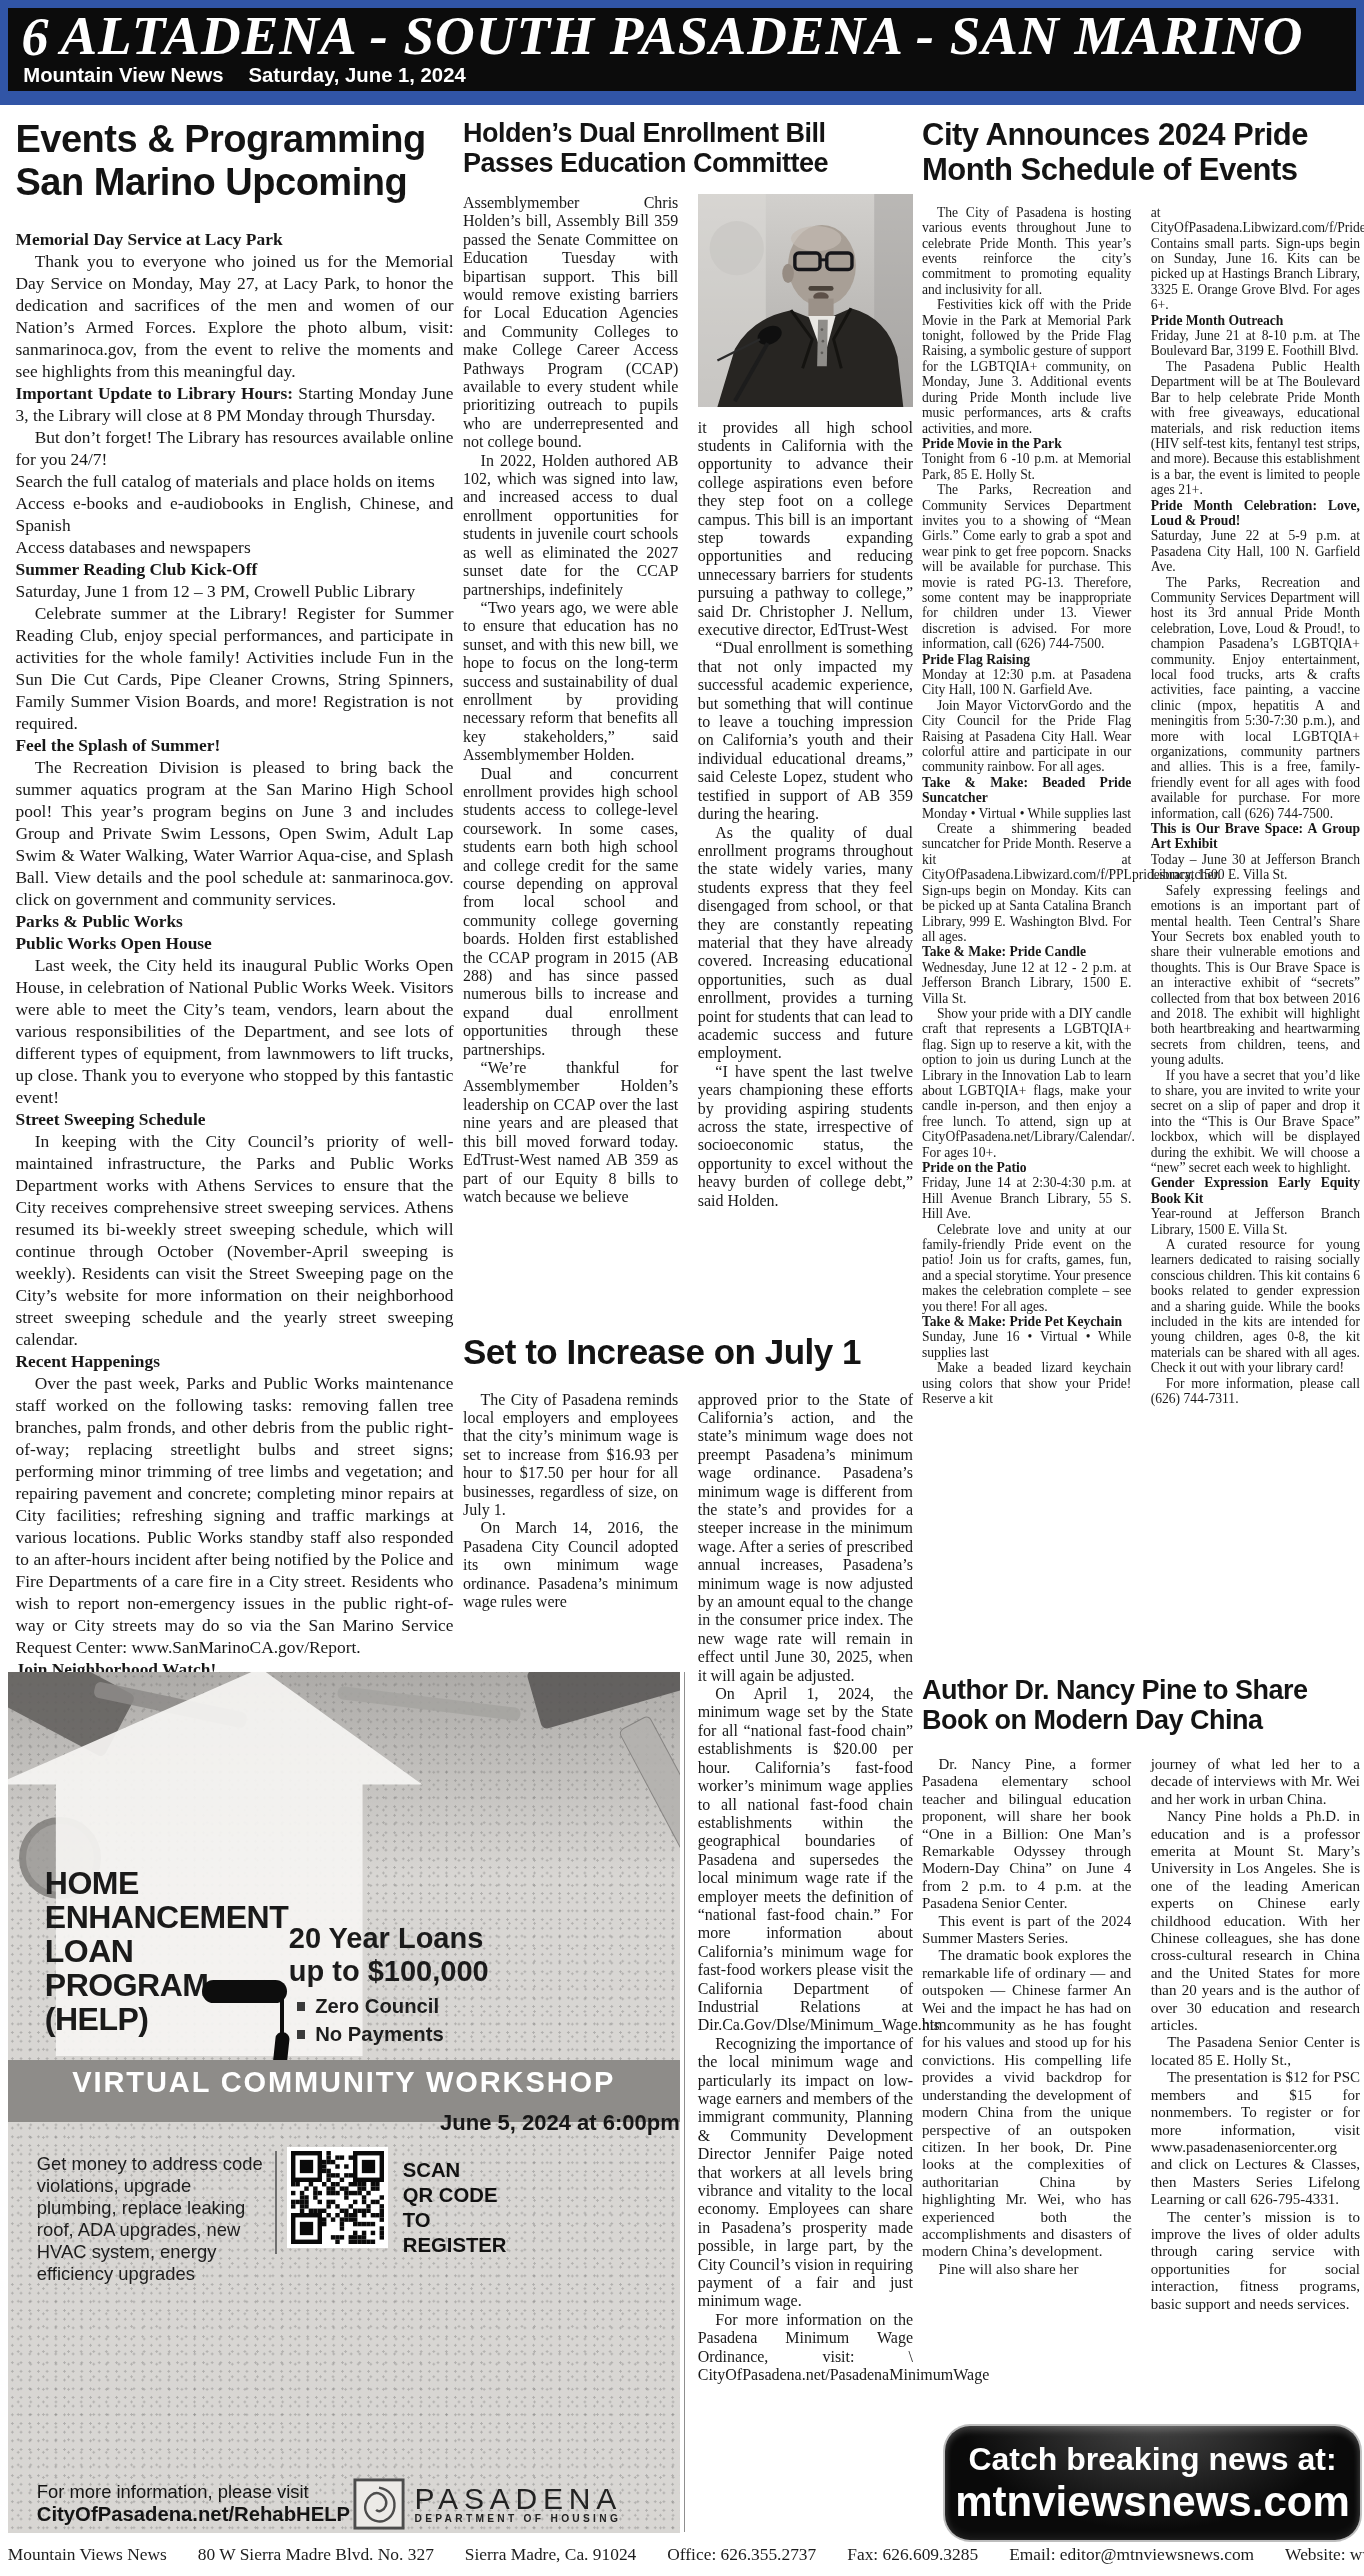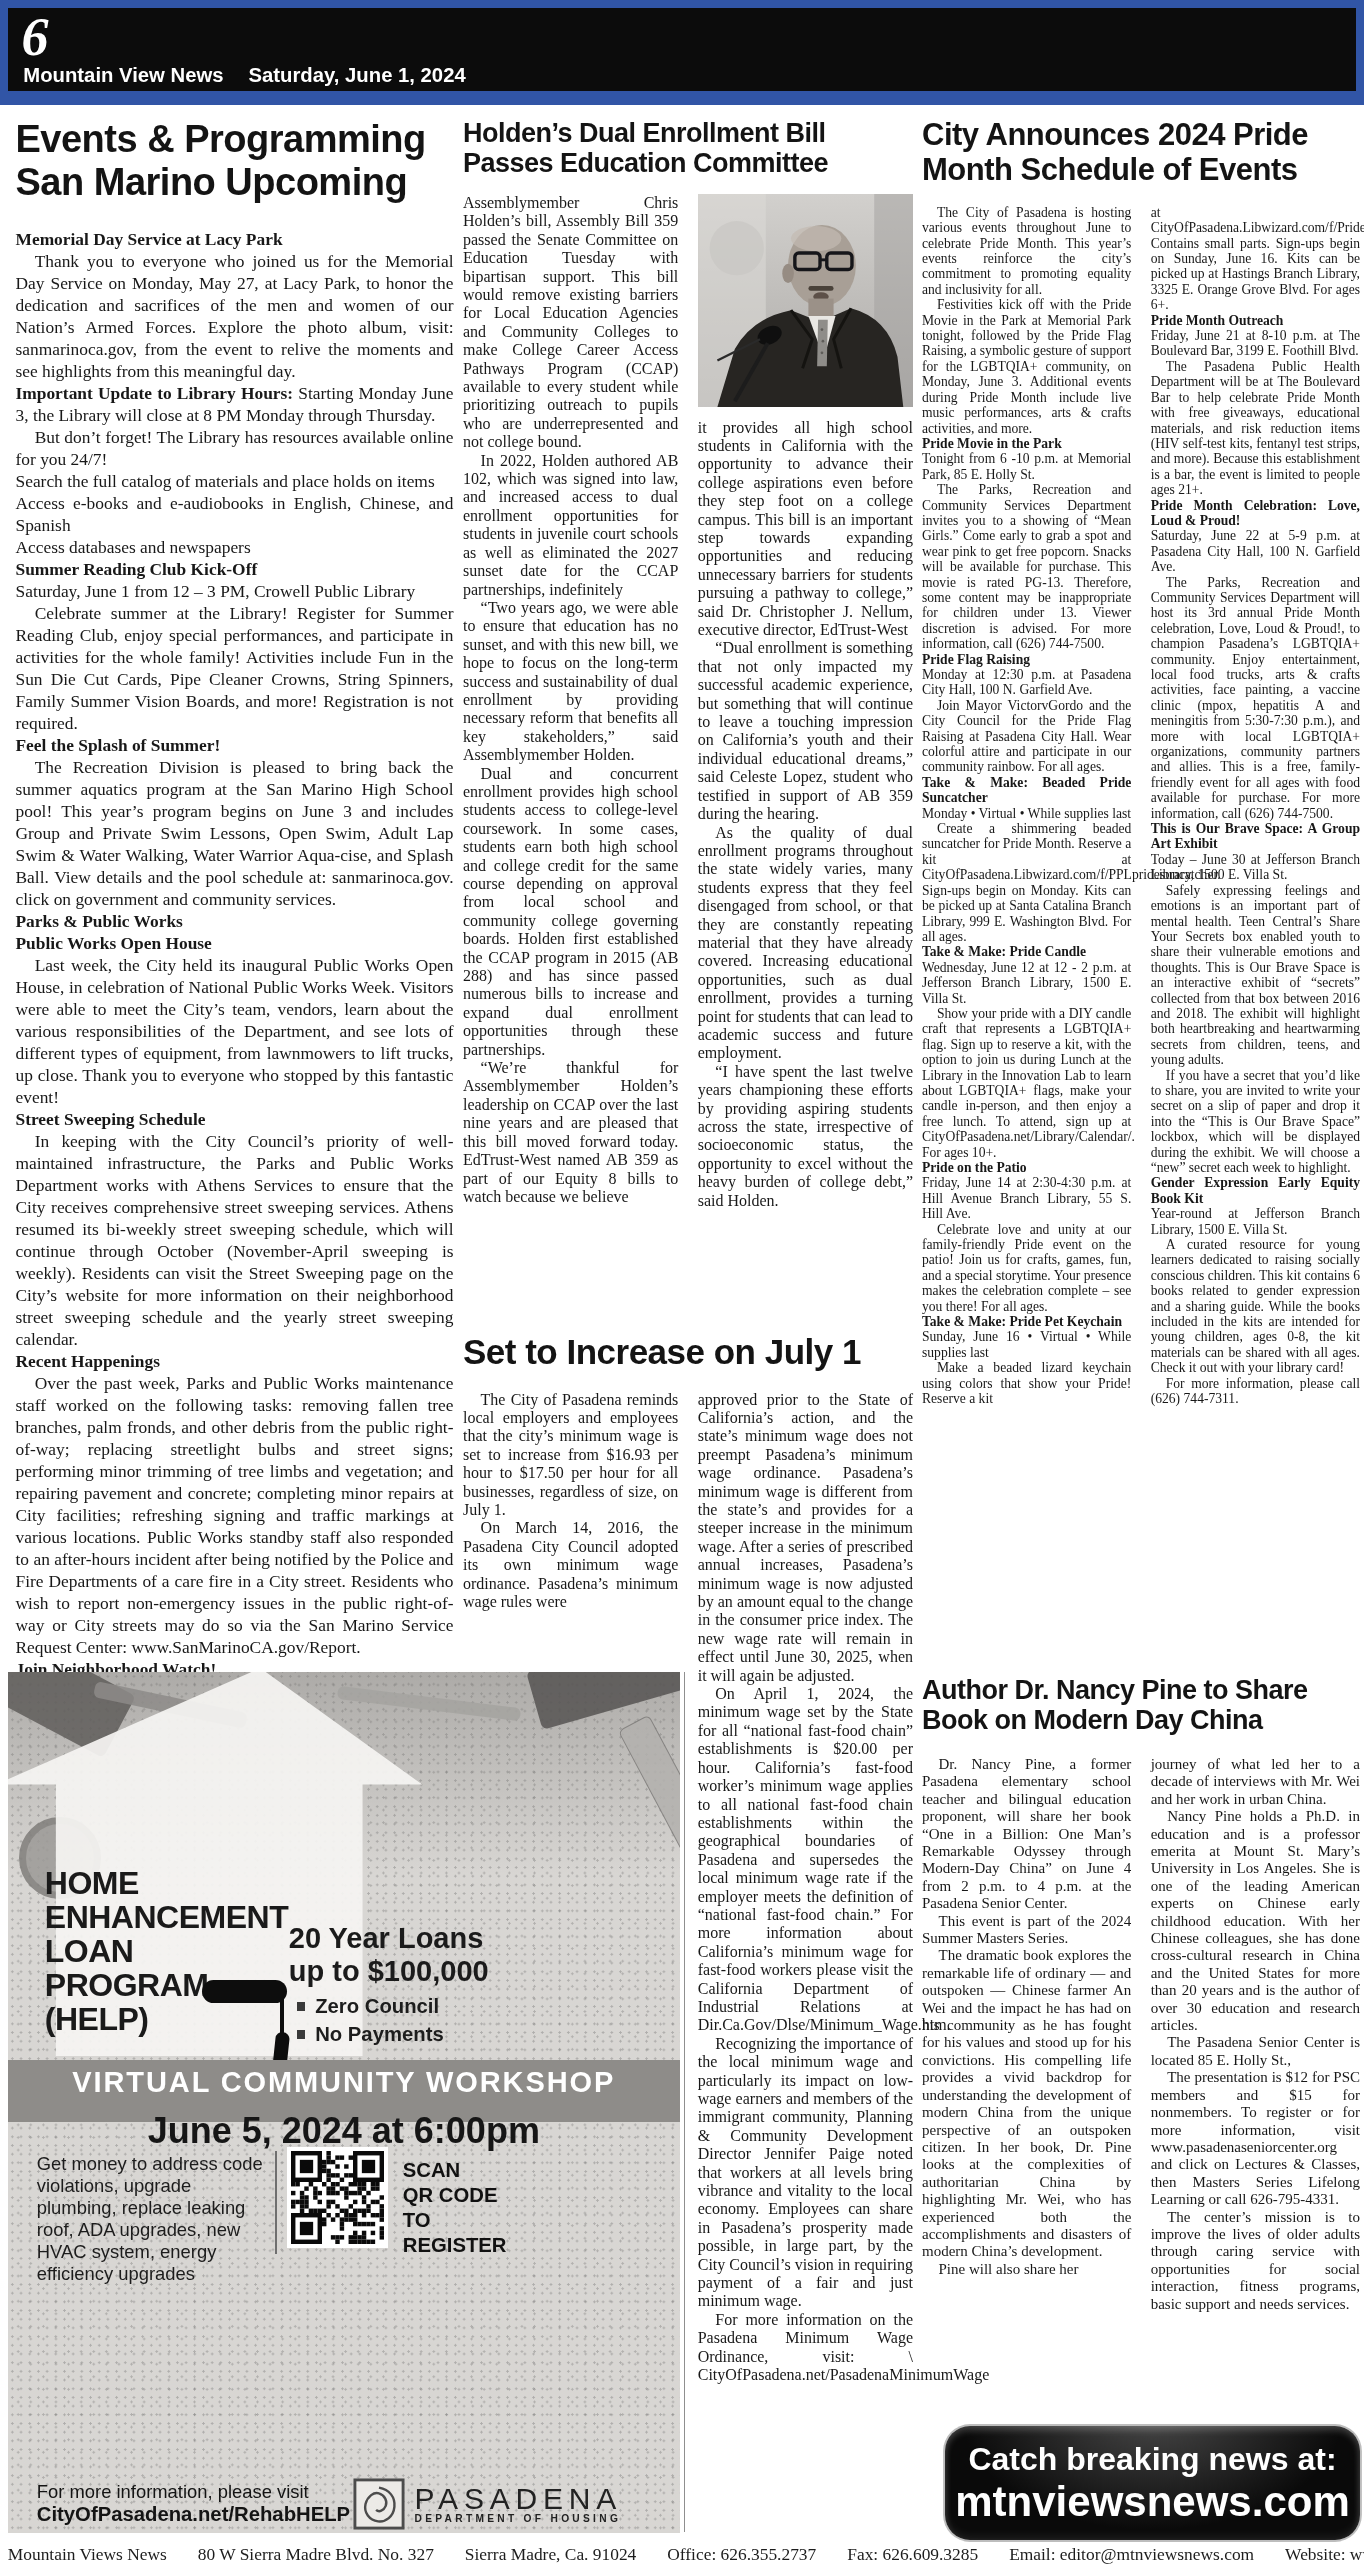--- a/index.html
+++ b/index.html
@@ -62,22 +62,22 @@
   .ad-title{position:absolute;left:37px;top:194px;color:#1a1a1a;font-weight:800;
             font-size:32px;line-height:34px;letter-spacing:-0.5px;}
   .loans{position:absolute;left:281px;top:250px;color:#1b1b1b;font-weight:800;font-size:29px;line-height:33px;}
   .bullets{position:absolute;left:289px;top:320px;font-weight:700;font-size:20.3px;line-height:28px;color:#1d1d1d;}
   .bullets .sq{display:inline-block;width:8.7px;height:8.7px;background:#3a3a3a;margin-right:9.7px;vertical-align:1.9px;}
   .roller-bar{position:absolute;left:194px;top:308px;width:85px;height:23px;background:#0d0d0d;border-radius:11.6px;}
   .roller-arm{position:absolute;left:272px;top:327px;width:3.9px;height:35px;background:#0d0d0d;}
   .roller-grip{position:absolute;left:266px;top:360px;width:13.6px;height:41px;background:#0d0d0d;border-radius:6.8px;transform:rotate(6deg);}
   .band{position:absolute;left:0;top:388px;width:100%;height:62px;background:#8e8c89;color:#fff;
         font-weight:800;font-size:29px;line-height:45px;text-align:center;letter-spacing:1.9px;}
-  .ad-date{position:absolute;left:0;top:438px;width:100%;text-align:center;color:#161616;
-           font-weight:800;font-size:36px;}
+  .ad-date{position:absolute;left:0;top:438px;width:100%;text-align:right;color:#161616;
+           font-weight:800;font-size:22px;}
   .ad-body{position:absolute;left:29px;top:481px;width:229px;font-size:18.4px;line-height:22px;color:#1c1c1c;}
   .ad-divider{position:absolute;left:267px;top:479px;width:1.9px;height:103px;background:#6f6f6f;}
   .qr{position:absolute;left:279px;top:475px;width:101px;height:101px;background:#fff;padding:3.9px;box-sizing:border-box;}
   .scan{position:absolute;left:395px;top:486px;font-weight:800;font-size:20.3px;line-height:25px;color:#111;}
   .ad-info{position:absolute;left:29px;top:808px;color:#141414;font-size:18.4px;line-height:23px;}
   .ad-info b{font-size:20.3px;}
   .ad-logo{position:absolute;left:345px;top:806px;display:flex;align-items:center;gap:9.7px;}
   .logo-word{font-size:30px;letter-spacing:5.8px;font-weight:500;color:#222;line-height:29px;}
   .logo-sub{font-size:10.2px;letter-spacing:3.3px;font-weight:700;color:#222;}
   
@@ -91,20 +91,21 @@
   #pagefooter{position:absolute;left:7.8px;top:2544px;width:1356px;display:flex;gap:31px;
               font-size:17.4px;color:#1d1d1d;white-space:nowrap;}
   .vrule{position:absolute;left:684px;top:1672px;width:1px;height:860px;background:#8f8f8f;}
 </style>
 </head>
 <body>
 
 <header id="masthead">
   <div class="mast-black">
     <span class="pageno">6</span>
+    <h1 class="mast-title">ALTADENA - SOUTH PASADENA - SAN MARINO</h1>
     <div class="mast-sub">
       <span>Mountain View News</span>
       <span>Saturday, June 1, 2024</span>
     </div>
   </div>
 </header>
 
 <main>
 
   <section class="article" id="sanmarino">

